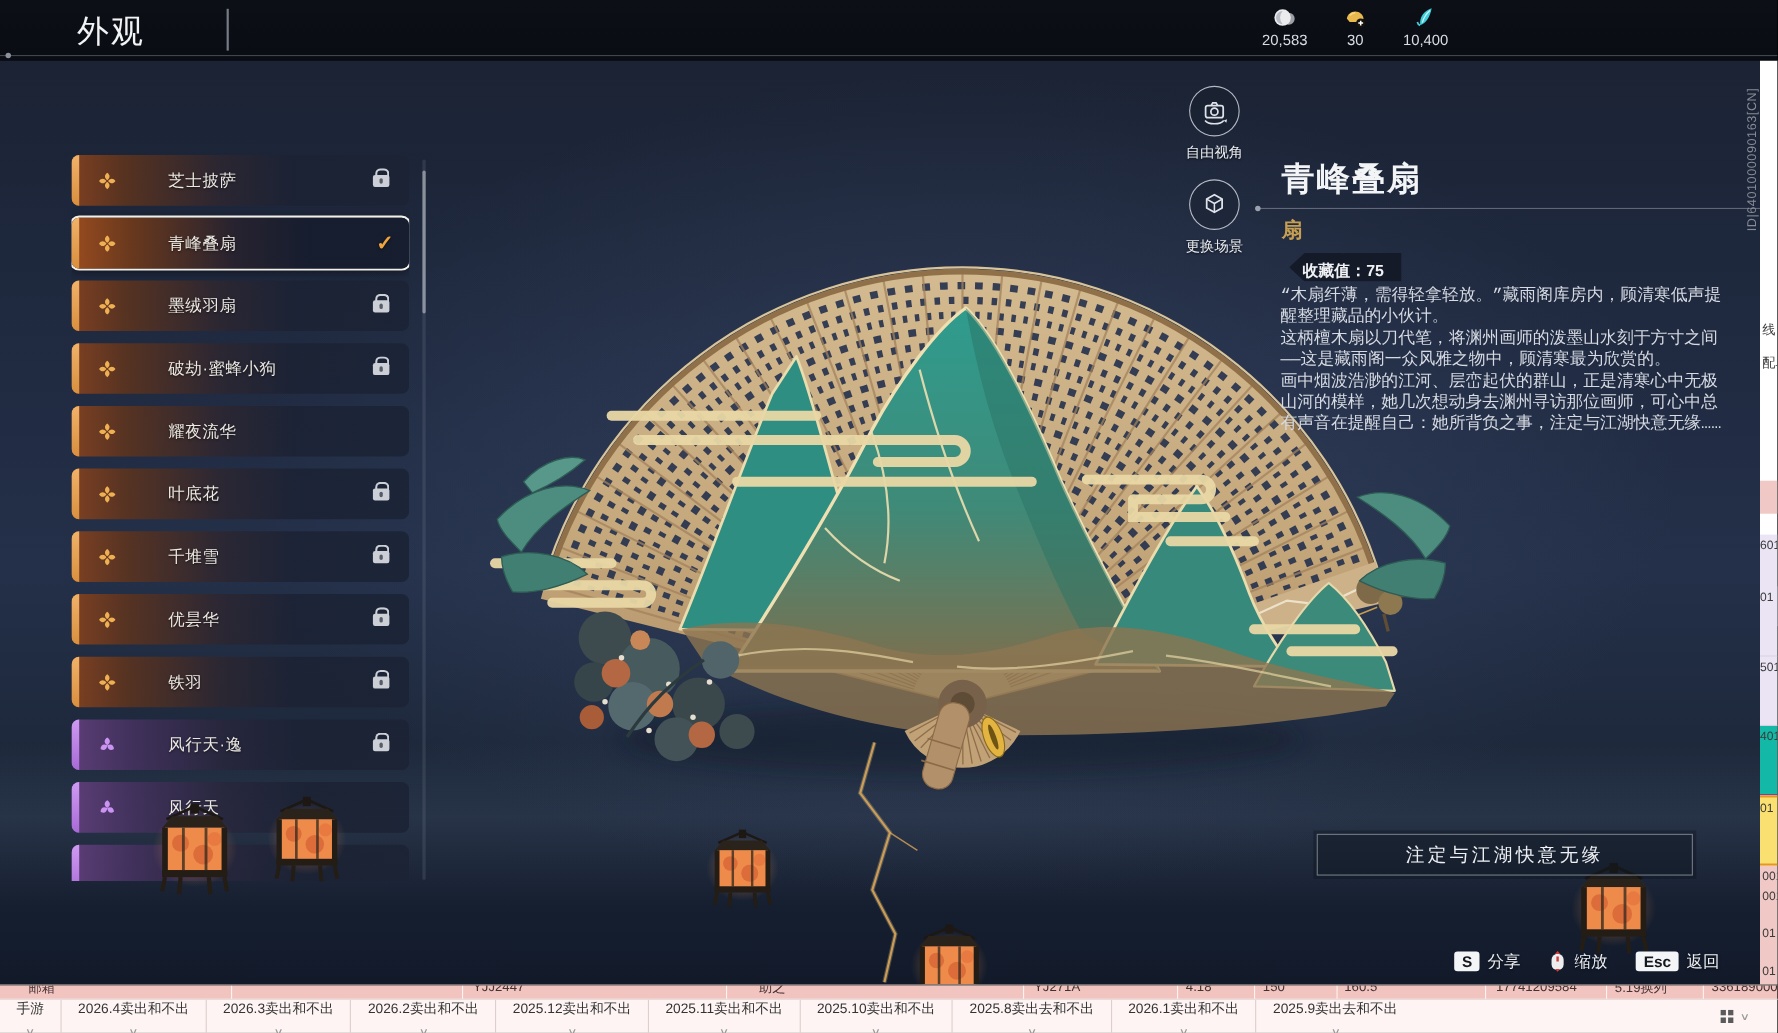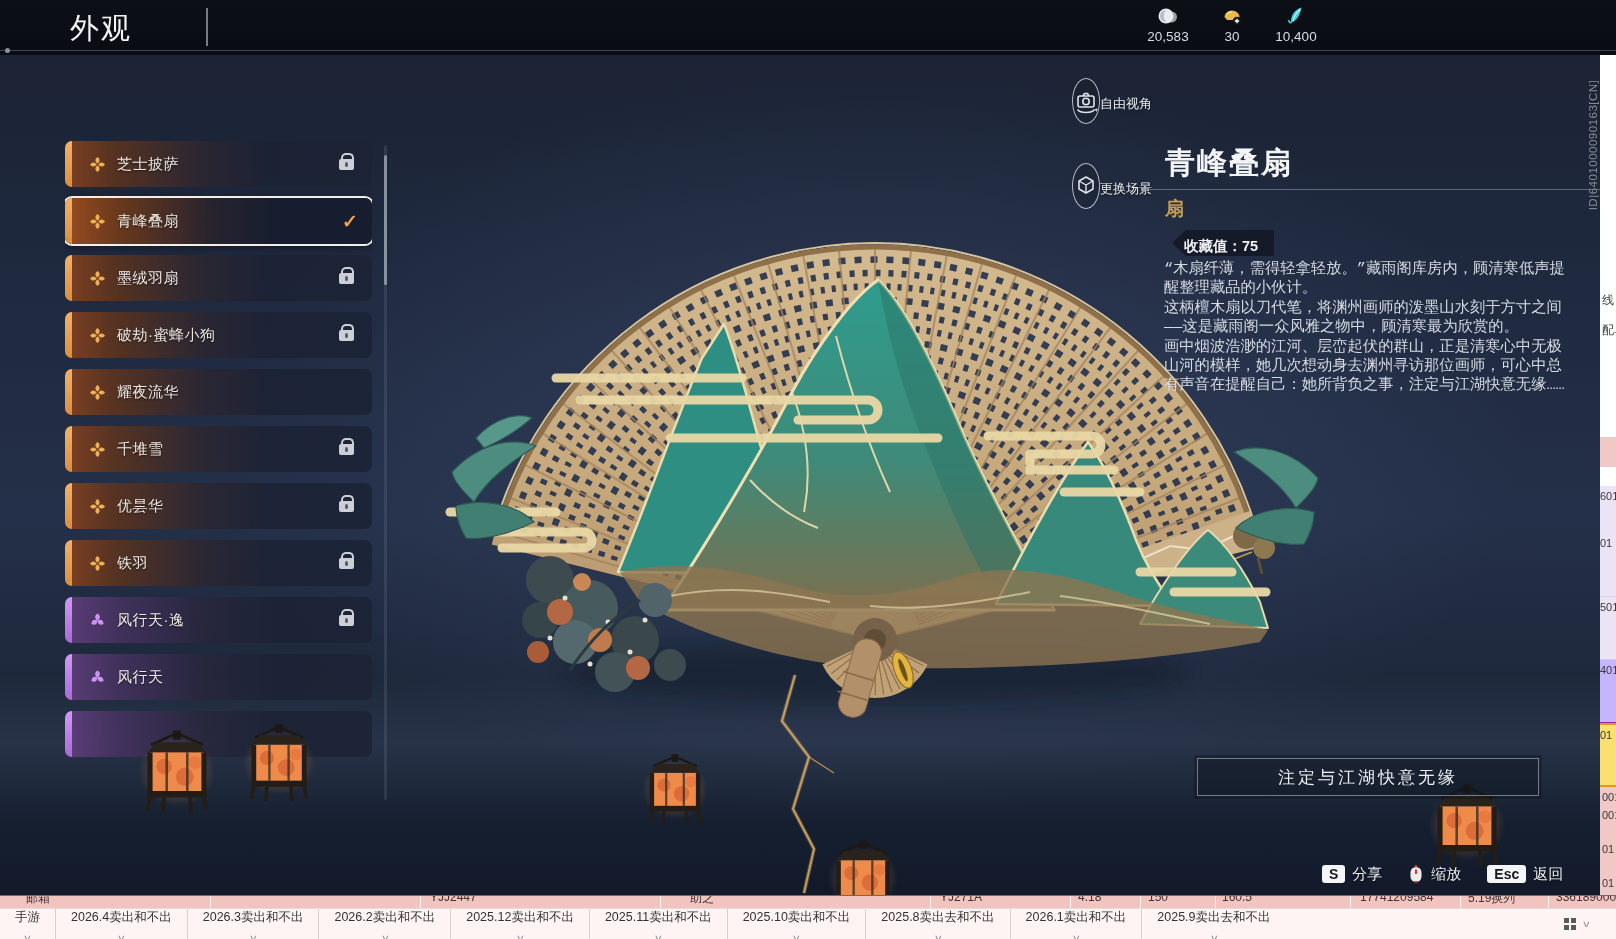--- a/index.html
+++ b/index.html
@@ -23,37 +23,37 @@
       linear-gradient(180deg,#1b2334 0%,#202b42 34%,#243049 55%,#1c2739 78%,#121a2a 100%);}
   .fog{position:absolute;left:0;top:620px;width:1600px;height:150px;
     background:linear-gradient(180deg,rgba(125,145,185,0) 0%,rgba(125,145,185,.13) 45%,rgba(125,145,185,0) 100%);}
   .fan{position:absolute;left:440px;top:185px;width:890px;height:480px;}
   .crack{position:absolute;left:760px;top:618px;width:150px;height:222px;}
   .lantern{position:absolute;z-index:6;}
   
   .sidebar{position:absolute;left:65px;top:86px;width:307px;height:660px;overflow:hidden;z-index:5;}
   .row{position:relative;height:46px;margin-bottom:11px;border-radius:7px;display:flex;align-items:center;
        padding-left:24px;box-sizing:border-box;
-       background:linear-gradient(90deg,rgba(134,66,31,.92) 0%,rgba(96,52,28,.85) 16%,rgba(45,38,48,.85) 44%,rgba(27,34,52,.88) 66%,rgba(27,35,53,.9) 100%);}
+       background:linear-gradient(90deg,rgba(134,66,31,.92) 0%,rgba(96,52,28,.85) 16%,rgba(45,38,48,.85) 44%,rgba(27,34,52,.88) 66%,rgba(27,35,53,.9) 100%);gap:36px;}
   .row.purple{background:linear-gradient(90deg,rgba(97,63,124,.92) 0%,rgba(70,50,96,.86) 18%,rgba(40,38,60,.86) 45%,rgba(27,34,52,.9) 70%,rgba(27,35,53,.9) 100%);}
   .row.selected{background:linear-gradient(90deg,rgba(158,77,30,.96) 0%,rgba(112,58,26,.9) 18%,rgba(40,34,46,.92) 48%,rgba(22,29,46,.96) 70%,rgba(22,29,46,.96) 100%);
        box-shadow:0 0 0 2px #f2efe8,0 2px 10px rgba(0,0,0,.55);}
   .accent{position:absolute;left:0;top:0;bottom:0;width:7px;border-radius:7px 0 0 7px;
        background:linear-gradient(180deg,#f0b269,#d98f3e);}
   .row.purple .accent{background:linear-gradient(180deg,#cf9af2,#a86ad6);}
   .pet{width:17px;height:17px;margin-right:11px;flex:0 0 auto;}
   .row-label{font-size:15px;color:#ece9e2;text-shadow:0 1px 2px rgba(0,0,0,.6);letter-spacing:.5px;white-space:nowrap;}
   .lock{position:relative;width:15px;height:11px;background:#ccd0d6;border-radius:2px;margin-left:auto;margin-right:18px;flex:0 0 auto;}
   .lock::before{content:"";position:absolute;left:2px;top:-6px;width:9px;height:7px;border:2px solid #ccd0d6;border-bottom:none;border-radius:5px 5px 0 0;}
   .lock::after{content:"";position:absolute;left:6px;top:3px;width:3px;height:5px;background:#565d68;border-radius:1.5px;}
   .check{margin-left:auto;margin-right:14px;color:#f0a43e;font-size:19px;font-weight:bold;text-shadow:0 1px 2px rgba(0,0,0,.5);}
   .sb-track{position:absolute;left:384px;top:90px;width:3px;height:655px;background:rgba(140,150,165,.18);border-radius:2px;}
   .sb-thumb{position:absolute;left:384px;top:100px;width:3px;height:130px;background:rgba(225,228,233,.5);border-radius:2px;}
   
-  .vp{position:absolute;left:1072px;width:64px;display:flex;flex-direction:row;align-items:center;z-index:8;}
+  .vp{position:absolute;left:1072px;width:64px;display:flex;flex-direction:column;align-items:center;z-index:8;}
   .vp-circle{width:44px;height:44px;border-radius:50%;border:1.5px solid rgba(208,213,222,.85);
       background:rgba(24,31,44,.35);display:flex;align-items:center;justify-content:center;}
   .vp-label{margin-top:6px;font-size:13px;color:#eceef2;text-shadow:0 1px 2px rgba(0,0,0,.7);white-space:nowrap;}
   
   .d-title{position:absolute;left:1165px;top:88px;font-size:30px;font-weight:bold;color:#f3f4f6;letter-spacing:2px;z-index:8;}
   .d-divider{position:absolute;left:1143px;top:134px;width:457px;height:1px;background:rgba(160,168,180,.5);z-index:8;}
   .d-divider::before{content:"";position:absolute;left:-2px;top:-2px;width:5px;height:5px;border-radius:50%;background:#9aa2ae;}
   .d-cat{position:absolute;left:1165px;top:141px;font-size:19px;font-weight:bold;color:#c79f52;z-index:8;}
   .d-badge{position:absolute;left:1172px;top:175px;height:26px;display:flex;align-items:center;gap:6px;
       padding:0 16px 0 12px;background:#141a28;z-index:8;
@@ -391,20 +391,28 @@
         <svg class="pet" viewBox="0 0 16 16">
             <use href="#petal4"></use>
           </svg>
         <span class="row-label">耀夜流华</span>
       </div>
       <div class="row gold">
         <span class="accent"></span>
         <svg class="pet" viewBox="0 0 16 16">
             <use href="#petal4"></use>
           </svg>
+        <span class="row-label">叶底花</span>
+        <span class="lock"></span>
+      </div>
+      <div class="row gold">
+        <span class="accent"></span>
+        <svg class="pet" viewBox="0 0 16 16">
+            <use href="#petal4"></use>
+          </svg>
         <span class="row-label">千堆雪</span>
         <span class="lock"></span>
       </div>
       <div class="row gold">
         <span class="accent"></span>
         <svg class="pet" viewBox="0 0 16 16">
             <use href="#petal4"></use>
           </svg>
         <span class="row-label">优昙华</span>
         <span class="lock"></span>
@@ -552,21 +560,21 @@
     <div class="topline"></div>
   </div>
 
   <div class="sliver">
     <span class="sl-cell" style="top:237px">线</span>
     <span class="sl-cell" style="top:267px">配单</span>
     <div class="sl-band" style="top:382px;height:30px;background:#f0c8c5"></div>
     <div class="sl-band" style="top:431px;height:83px;background:#eae4f4;border-bottom:1px solid #d5cfe2"><span class="sl-cell" style="position:static;font-size:11px">601</span></div>
     <div class="sl-band" style="top:478px;height:64px;background:#eae4f4;border-bottom:1px solid #d5cfe2"><span class="sl-cell" style="position:static;font-size:11px">01</span></div>
     <div class="sl-band" style="top:542px;height:63px;background:#eae4f4;border-bottom:1px solid #d5cfe2"><span class="sl-cell" style="position:static;font-size:11px">501</span></div>
-    <div class="sl-band" style="top:605px;height:63px;background:#c4b5fd;border-bottom:1px solid #a21caf"><span class="sl-cell" style="position:static;font-size:11px">401</span></div>
+    <div class="sl-band" style="top:605px;height:63px;background:#14b8a6;border-bottom:1px solid #a21caf"><span class="sl-cell" style="position:static;font-size:11px">401</span></div>
     <div class="sl-band" style="top:668px;height:64px;background:#fae070;border-top:2px solid #e8971e;border-bottom:2px solid #e8971e"><span class="sl-cell" style="position:static;font-size:11px">01</span></div>
     <div class="sl-band" style="top:732px;height:108px;background:#f0c8c5"></div>
     <span class="sl-cell" style="top:736px;font-size:11px">001</span>
     <span class="sl-cell" style="top:754px;font-size:11px">001</span>
     <span class="sl-cell" style="top:788px;font-size:11px">01</span>
     <span class="sl-cell" style="top:822px;font-size:11px">01</span>
   </div>
 
   <div class="pinkrow">
     <span class="pr-cell" style="left:26px">邮箱</span>

